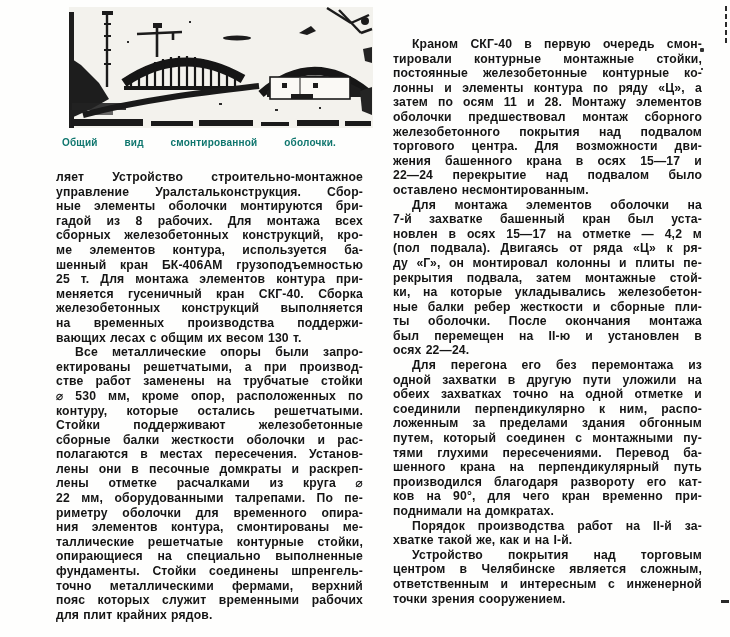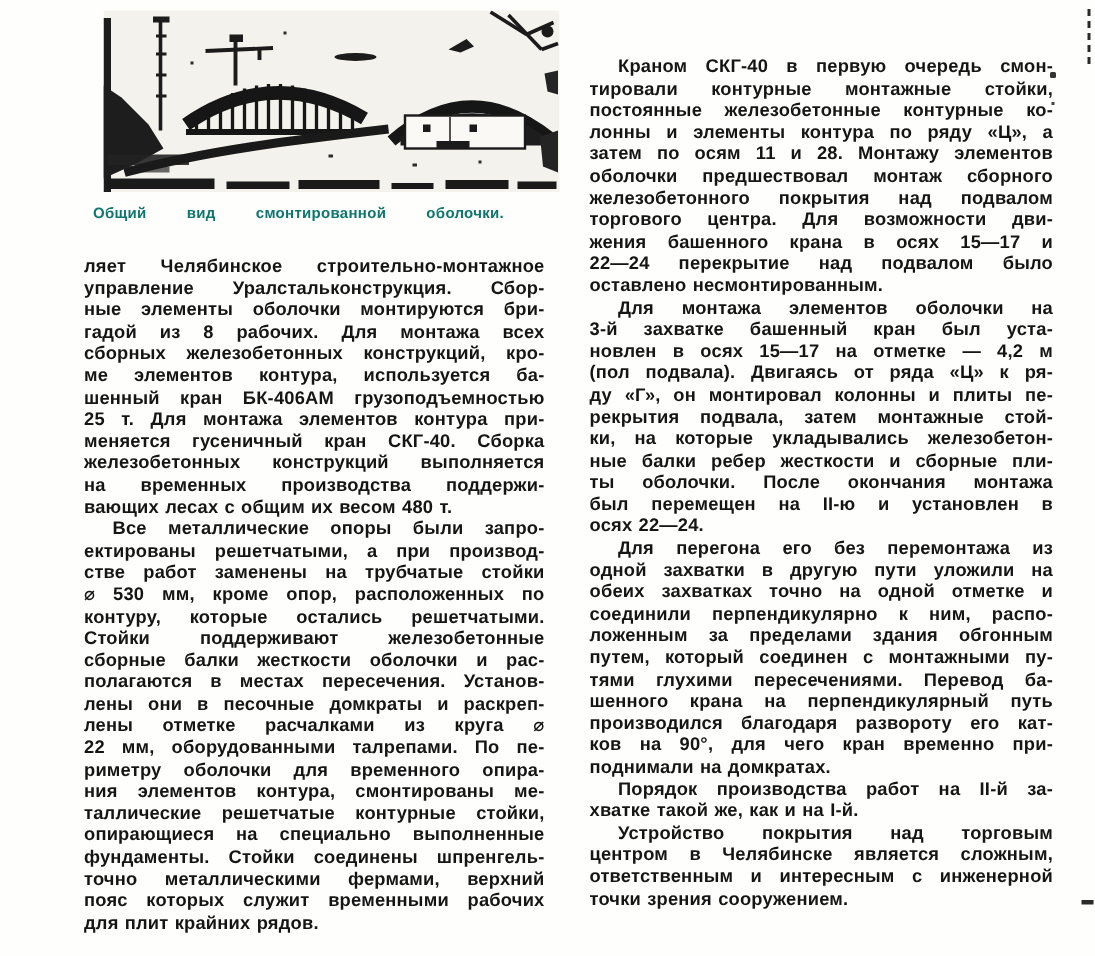--- a/index.html
+++ b/index.html
@@ -149,32 +149,32 @@
         <rect x="120" y="14" width="2" height="2"></rect>
         <rect x="58" y="34" width="2" height="2"></rect>
       </g>
     </svg>
   </figure>
 
   <div class="caption">Общий вид смонтированной оболочки.</div>
 
   <div class="column left">
       <div class="para">
-        <div class="line">ляет Челябинское строительно-монтажное</div>
+        <div class="line">ляет Устройство строительно-монтажное</div>
         <div class="line">управление Уралстальконструкция. Сбор-</div>
         <div class="line">ные элементы оболочки монтируются бри-</div>
         <div class="line">гадой из 8 рабочих. Для монтажа всех</div>
         <div class="line">сборных железобетонных конструкций, кро-</div>
         <div class="line">ме элементов контура, используется ба-</div>
         <div class="line">шенный кран БК-406АМ грузоподъемностью</div>
         <div class="line">25 т. Для монтажа элементов контура при-</div>
         <div class="line">меняется гусеничный кран СКГ-40. Сборка</div>
         <div class="line">железобетонных конструкций выполняется</div>
         <div class="line">на временных производства поддержи-</div>
-        <div class="line last">вающих лесах с общим их весом 480 т.</div>
+        <div class="line last">вающих лесах с общим их весом 130 т.</div>
       </div>
       <div class="para">
         <div class="line indent">Все металлические опоры были запро-</div>
         <div class="line">ектированы решетчатыми, а при производ-</div>
         <div class="line">стве работ заменены на трубчатые стойки</div>
         <div class="line">⌀ 530 мм, кроме опор, расположенных по</div>
         <div class="line">контуру, которые остались решетчатыми.</div>
         <div class="line">Стойки поддерживают железобетонные</div>
         <div class="line">сборные балки жесткости оболочки и рас-</div>
         <div class="line">полагаются в местах пересечения. Установ-</div>
@@ -201,21 +201,21 @@
         <div class="line">затем по осям 11 и 28. Монтажу элементов</div>
         <div class="line">оболочки предшествовал монтаж сборного</div>
         <div class="line">железобетонного покрытия над подвалом</div>
         <div class="line">торгового центра. Для возможности дви-</div>
         <div class="line">жения башенного крана в осях 15—17 и</div>
         <div class="line">22—24 перекрытие над подвалом было</div>
         <div class="line last">оставлено несмонтированным.</div>
       </div>
       <div class="para">
         <div class="line indent">Для монтажа элементов оболочки на</div>
-        <div class="line">3-й захватке башенный кран был уста-</div>
+        <div class="line">7-й захватке башенный кран был уста-</div>
         <div class="line">новлен в осях 15—17 на отметке — 4,2 м</div>
         <div class="line">(пол подвала). Двигаясь от ряда «Ц» к ря-</div>
         <div class="line">ду «Г», он монтировал колонны и плиты пе-</div>
         <div class="line">рекрытия подвала, затем монтажные стой-</div>
         <div class="line">ки, на которые укладывались железобетон-</div>
         <div class="line">ные балки ребер жесткости и сборные пли-</div>
         <div class="line">ты оболочки. После окончания монтажа</div>
         <div class="line">был перемещен на II-ю и установлен в</div>
         <div class="line last">осях 22—24.</div>
       </div>

